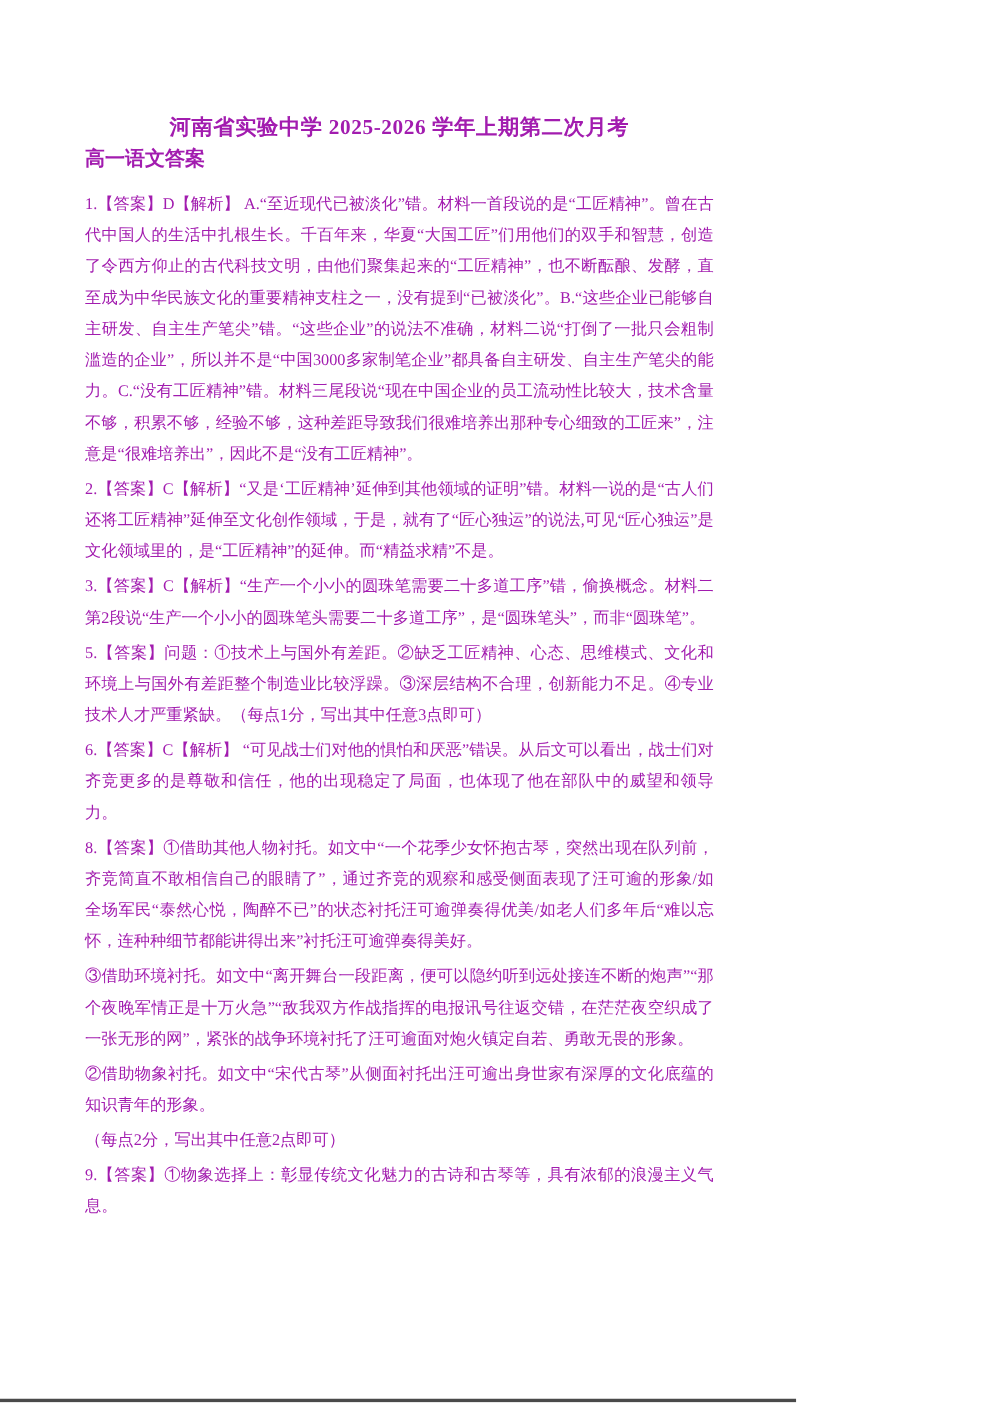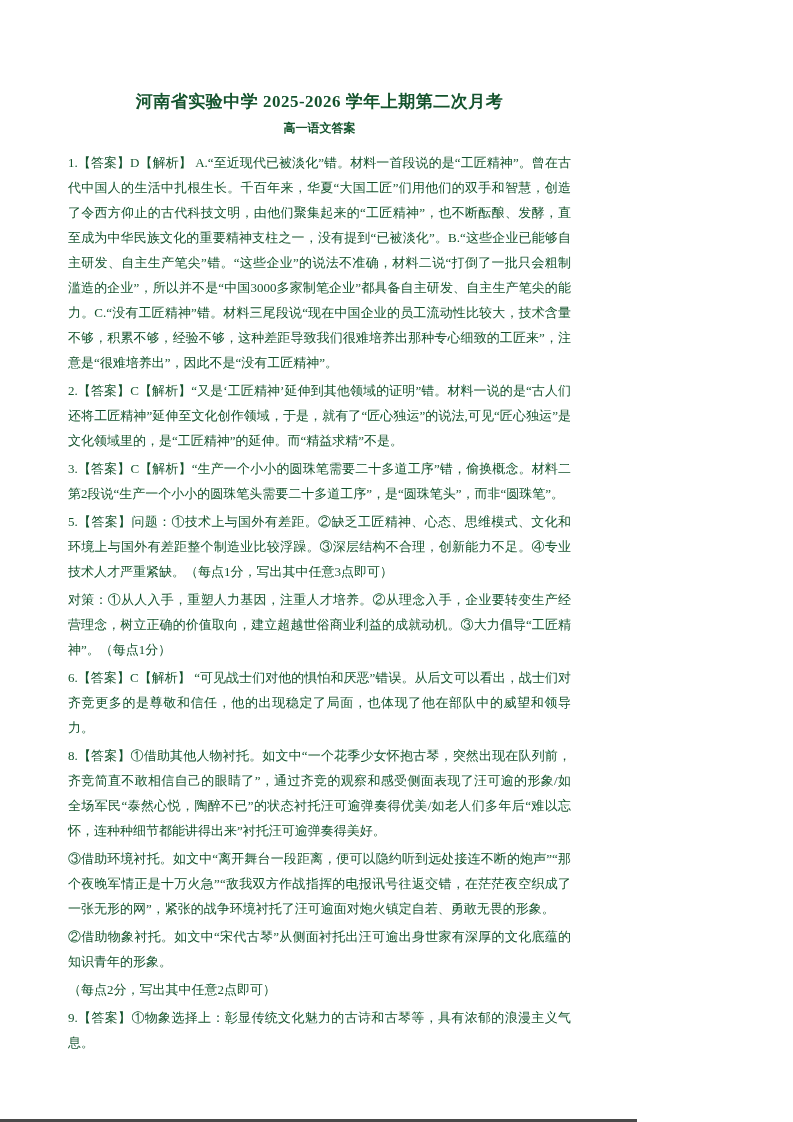--- a/index.html
+++ b/index.html
@@ -7,37 +7,37 @@
     padding: 0;
     background: #ffffff;
   }
   .page {
     position: relative;
     width: 637px;
     height: 1122px;
     background: #ffffff;
     overflow: hidden;
     font-family: "Liberation Serif", "DejaVu Serif", serif;
-    color: #14532d;
+    color: #a21caf;
   }
   .content {
     padding: 90px 66px 0 68px;
   }
   .title {
     text-align: center;
     font-weight: bold;
     font-size: 17px;
     line-height: 24px;
     margin-bottom: 2px;
     letter-spacing: 0.5px;
   }
   .subtitle {
-    text-align: center;
+    text-align: left;
     font-weight: bold;
-    font-size: 12px;
+    font-size: 16px;
     line-height: 24px;
     margin-bottom: 10px;
   }
   .para {
     margin: 0 0 3px 0;
     font-size: 13px;
     line-height: 25px;
     text-align: justify;
     text-justify: inter-ideograph;
     word-break: break-all;
@@ -64,21 +64,20 @@
 
     <p class="para"><span></span><span class="bold"></span><span>1.【答案】D【解析】 A.“至近现代已被淡化”错。材料一首段说的是“工匠精神”。曾在古代中国人的生活中扎根生长。千百年来，华夏“大国工匠”们用他们的双手和智慧，创造了令西方仰止的古代科技文明，由他们聚集起来的“工匠精神”，也不断酝酿、发酵，直至成为中华民族文化的重要精神支柱之一，没有提到“已被淡化”。B.“这些企业已能够自主研发、自主生产笔尖”错。“这些企业”的说法不准确，材料二说“打倒了一批只会粗制滥造的企业”，所以并不是“中国3000多家制笔企业”都具备自主研发、自主生产笔尖的能力。C.“没有工匠精神”错。材料三尾段说“现在中国企业的员工流动性比较大，技术含量不够，积累不够，经验不够，这种差距导致我们很难培养出那种专心细致的工匠来”，注意是“很难培养出”，因此不是“没有工匠精神”。</span></p>
 
     <p class="para"><span></span><span class="bold"></span><span>2.【答案】C【解析】“又是‘工匠精神’延伸到其他领域的证明”错。材料一说的是“古人们还将工匠精神”延伸至文化创作领域，于是，就有了“匠心独运”的说法,可见“匠心独运”是文化领域里的，是“工匠精神”的延伸。而“精益求精”不是。</span></p>
 
     <p class="para"><span></span><span class="bold"></span><span>3.【答案】C【解析】“生产一个小小的圆珠笔需要二十多道工序”错，偷换概念。材料二第2段说“生产一个小小的圆珠笔头需要二十多道工序”，是“圆珠笔头”，而非“圆珠笔”。</span></p>
 
 
     <p class="para"><span>5.【答案】</span><span class="bold">问题：</span><span>①技术上与国外有差距。②缺乏工匠精神、心态、思维模式、文化和环境上与国外有差距整个制造业比较浮躁。③深层结构不合理，创新能力不足。④专业技术人才严重紧缺。（每点1分，写出其中任意3点即可）</span></p>
 
-    <p class="para"><span></span><span class="bold">对策：</span><span>①从人入手，重塑人力基因，注重人才培养。②从理念入手，企业要转变生产经营理念，树立正确的价值取向，建立超越世俗商业利益的成就动机。③大力倡导“工匠精神”。（每点1分）</span></p>
 
     <p class="para"><span></span><span class="bold"></span><span>6.【答案】C【解析】 “可见战士们对他的惧怕和厌恶”错误。从后文可以看出，战士们对齐竞更多的是尊敬和信任，他的出现稳定了局面，也体现了他在部队中的威望和领导力。</span></p>
 
 
     <p class="para"><span></span><span class="bold"></span><span>8.【答案】①借助其他人物衬托。如文中“一个花季少女怀抱古琴，突然出现在队列前，齐竞简直不敢相信自己的眼睛了”，通过齐竞的观察和感受侧面表现了汪可逾的形象/如全场军民“泰然心悦，陶醉不已”的状态衬托汪可逾弹奏得优美/如老人们多年后“难以忘怀，连种种细节都能讲得出来”衬托汪可逾弹奏得美好。</span></p>
 
     <p class="para"><span></span><span class="bold"></span><span>③借助环境衬托。如文中“离开舞台一段距离，便可以隐约听到远处接连不断的炮声”“那个夜晚军情正是十万火急”“敌我双方作战指挥的电报讯号往返交错，在茫茫夜空织成了一张无形的网”，紧张的战争环境衬托了汪可逾面对炮火镇定自若、勇敢无畏的形象。</span></p>
 
     <p class="para"><span></span><span class="bold"></span><span>②借助物象衬托。如文中“宋代古琴”从侧面衬托出汪可逾出身世家有深厚的文化底蕴的知识青年的形象。</span></p>
 

